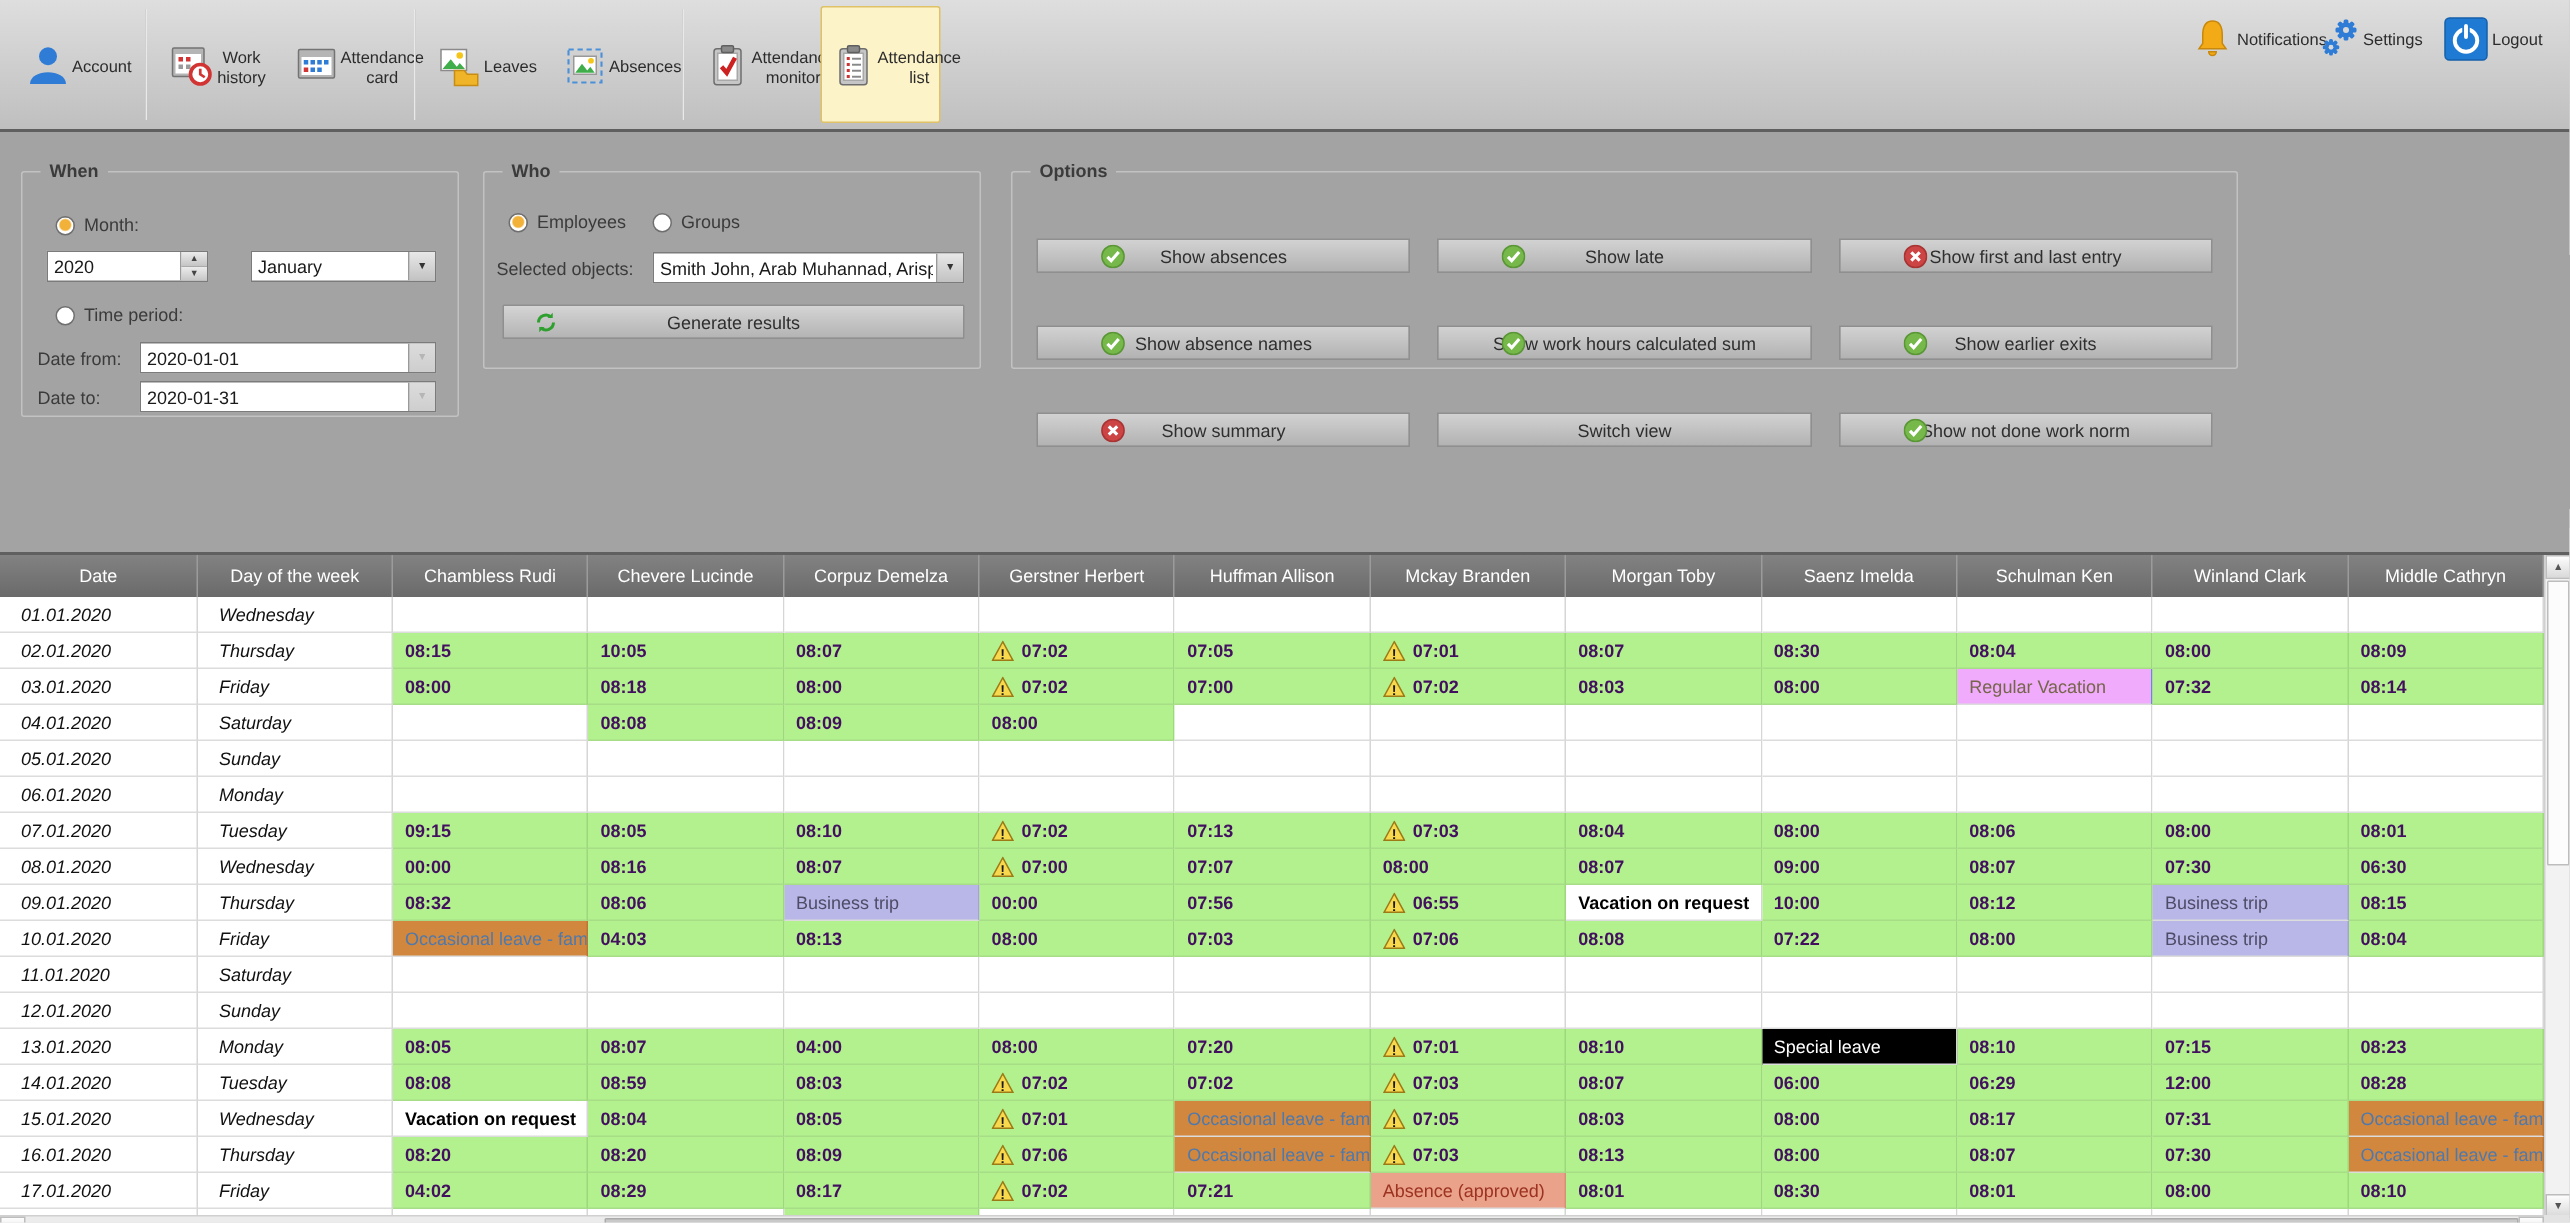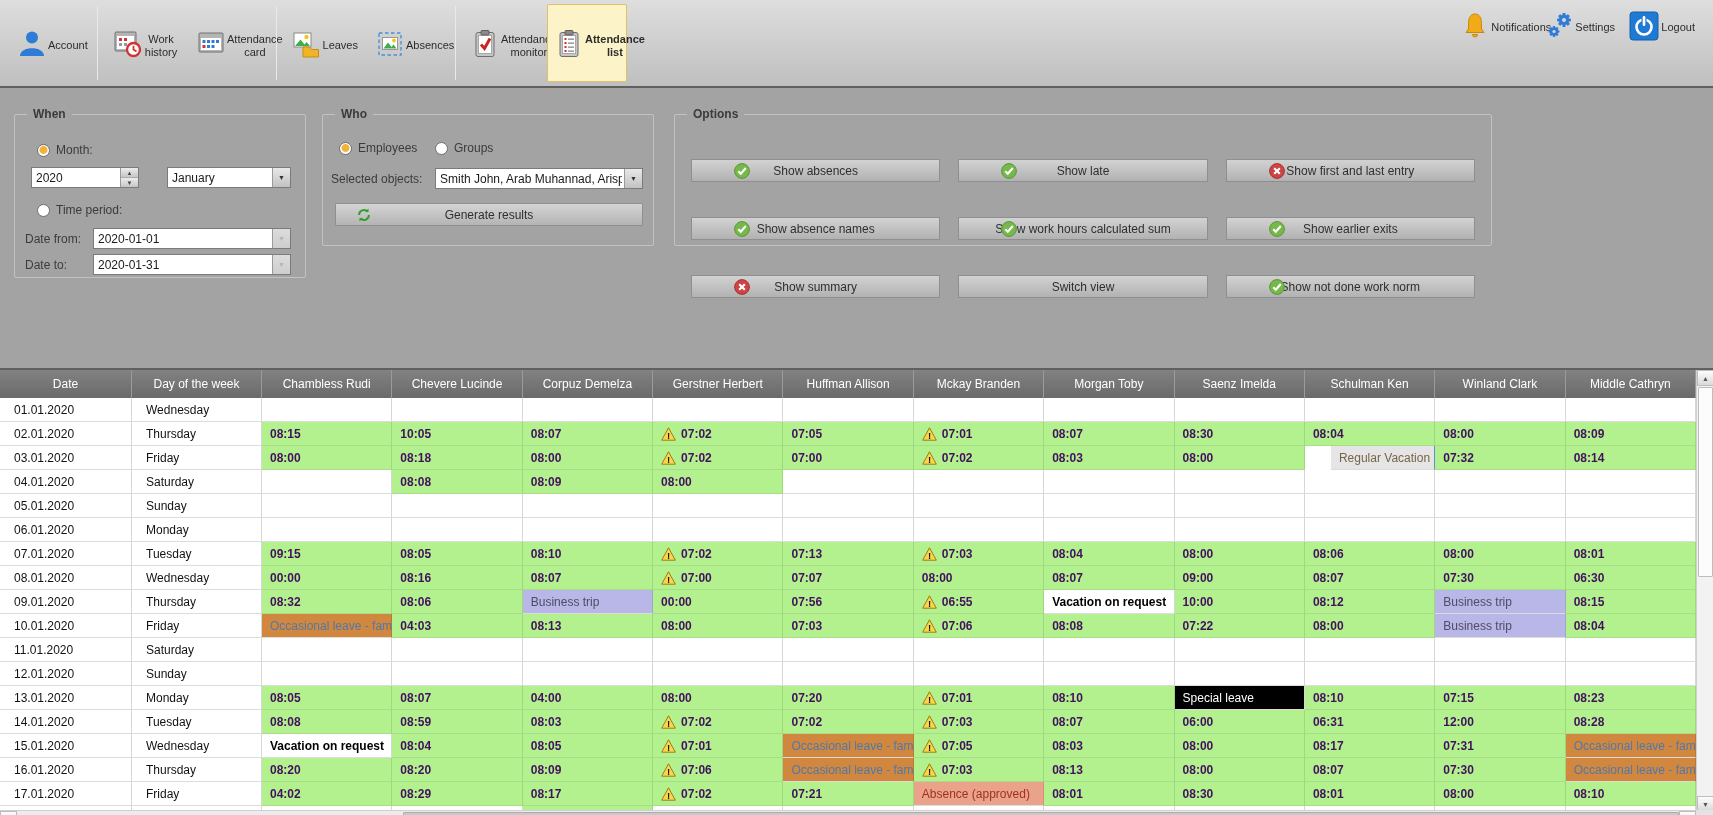--- a/index.html
+++ b/index.html
@@ -8,21 +8,21 @@
 
   
   .toolbar { height:88px; background:linear-gradient(#dedede,#bfbfbf); border-bottom:2px solid #5f5f5f;
              display:flex; align-items:flex-start; padding:3px 10px 0 8px; }
   .tb-btn { display:flex; flex-direction:row; align-items:center; justify-content:flex-start;
             min-width:52px; max-width:80px; padding:4px 5px 2px; margin:1px 2px; cursor:default;
             border:1px solid transparent; border-radius:2px; }
   .tb-btn .tb-icon { width:34px; height:34px; display:flex; align-items:center; justify-content:center; }
   .tb-btn .tb-icon svg { width:32px; height:32px; }
   .tb-label { font-size:11px; color:#2c2c2c; text-align:center; line-height:1.15; margin-top:3px; }
-  .tb-btn.selected { background:#fcf3c8; border:1px solid #dfc167;font-weight:bold; }
+  .tb-btn.selected { background:#fcf3c8; border:1px solid #dfc167; }
   .tb-sep { width:1px; background:#9a9a9a; border-right:1px solid #e9e9e9; height:74px; margin:3px 5px; }
   .tb-spacer { flex:1; }
 
   
   .params { position:relative; height:264px; background:#a3a3a3; }
   .groupbox { position:absolute; border:1px solid #c2c2c2; border-radius:2px;padding-left:36px; }
   .gb-title { position:absolute; top:-8px; left:12px; background:#a3a3a3; padding:0 6px;
               font-size:12px; font-weight:bold; color:#3b3b3b; }
   .flabel { font-size:12px; font-weight:normal; color:#3b3b3b; }
 
@@ -60,25 +60,25 @@
   .grid { width:1696px; }
   .hrow, .trow { display:grid; grid-template-columns:132px 130px repeat(11, 1fr); }
   .hrow { height:28px; background:linear-gradient(#828282,#6a6a6a); }
   .th { color:#fff; font-size:12px; display:flex; align-items:center; justify-content:center;
         border-right:1px solid #9b9b9b; white-space:nowrap; overflow:hidden; }
   .trow { height:24px; }
   .trow.partial { height:6px; overflow:hidden; }
   .cell { border-right:1px solid #d6d6d6; border-bottom:1px solid #dcdcdc; font-size:12px;
           display:flex; align-items:center; padding:0 8px; white-space:nowrap; overflow:hidden;
           background:#fff; color:#111; }
-  .c-date, .c-day { padding-left:14px; }
+  .c-date, .c-day { padding-left:14px;font-style:italic; }
   .s-work, .s-warn { background:#b3f08e; color:#43105f; font-weight:bold; border-right-color:#9ed87d; border-bottom-color:#a7dd87; }
   .s-warn .wicon { width:15px; height:14px; margin-right:5px; flex:none; }
   .wicon svg { width:15px; height:14px; display:block; }
-  .s-vacation { background:#e5e5e5; color:#76654a; border-right-color:#6391c7;margin-left:26px; }
+  .s-vacation { background:#f0abfc; color:#76654a; border-right-color:#6391c7; }
   .s-business { background:#b9b6e8; color:#4e4c66; border-right-color:#a5a2d4; }
   .s-request  { background:#fff; color:#000; font-weight:bold; }
   .s-special  { background:#000; color:#fff; }
   .s-occasional { background:#d2873e; color:#4e79ad; border-right-color:#bd7733; }
   .s-absence  { background:#eba28a; color:#9c3220; border-right-color:#d89079; }
 
   
   .vscroll { position:absolute; right:0; top:0; width:17px; height:442px; background:#f2f2f2; border-left:1px solid #d0d0d0; }
   .vscroll .arr { position:absolute; left:0; width:17px; height:16px; background:linear-gradient(#fdfdfd,#d9d9d9);
                   border:1px solid #bdbdbd; font-size:7px; color:#555; display:flex; align-items:center; justify-content:center; }
@@ -986,21 +986,21 @@
             </span>
             <span>07:03</span>
           </div>
           <div class="cell s-work">
             <span>08:07</span>
           </div>
           <div class="cell s-work">
             <span>06:00</span>
           </div>
           <div class="cell s-work">
-            <span>06:31</span>
+            <span>06:29</span>
           </div>
           <div class="cell s-work">
             <span>12:00</span>
           </div>
           <div class="cell s-work">
             <span>08:28</span>
           </div>
         </div>
         <div class="trow">
           <div class="cell c-date">15.01.2020</div>

